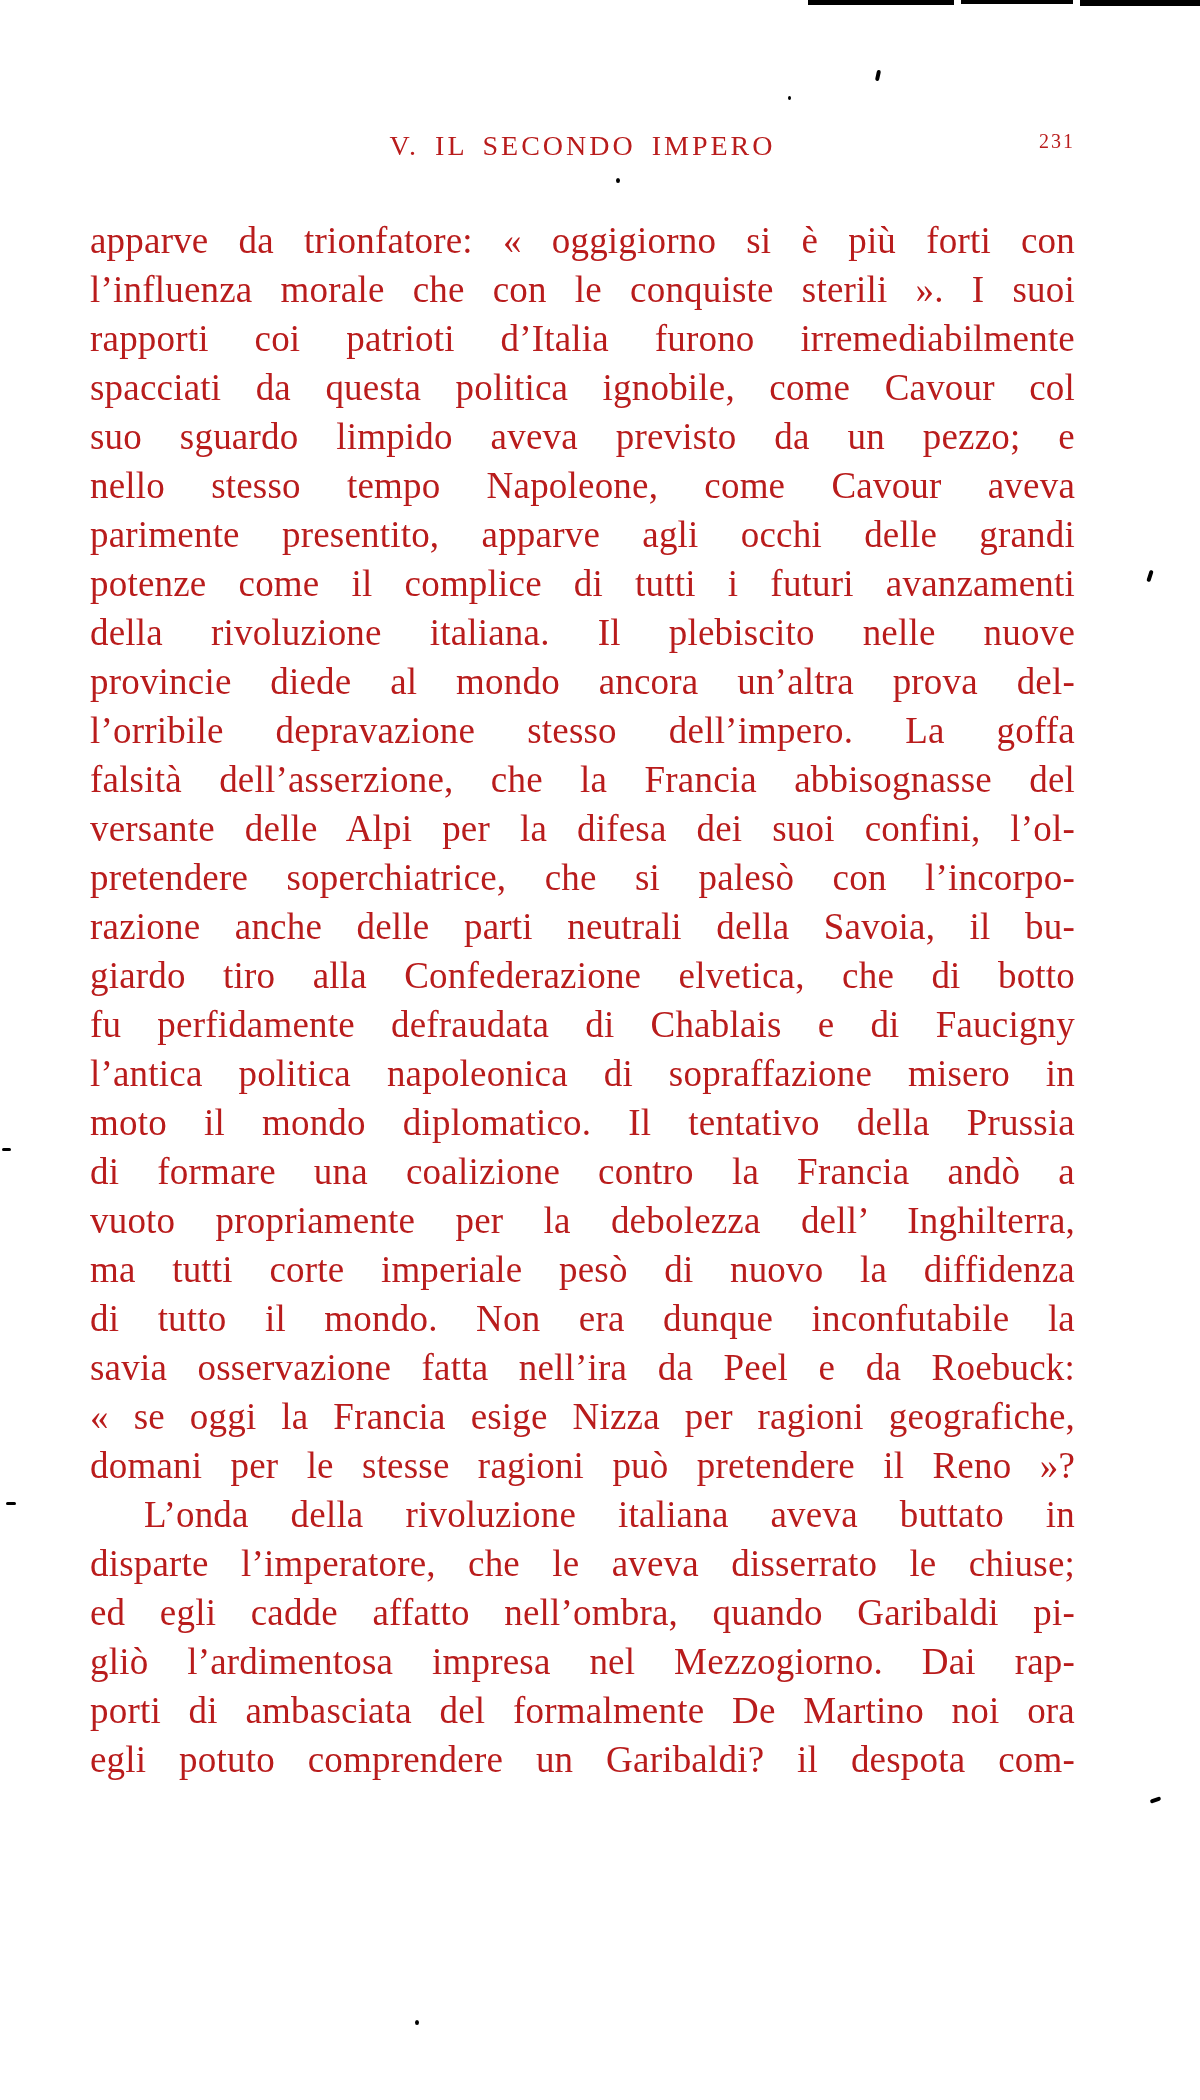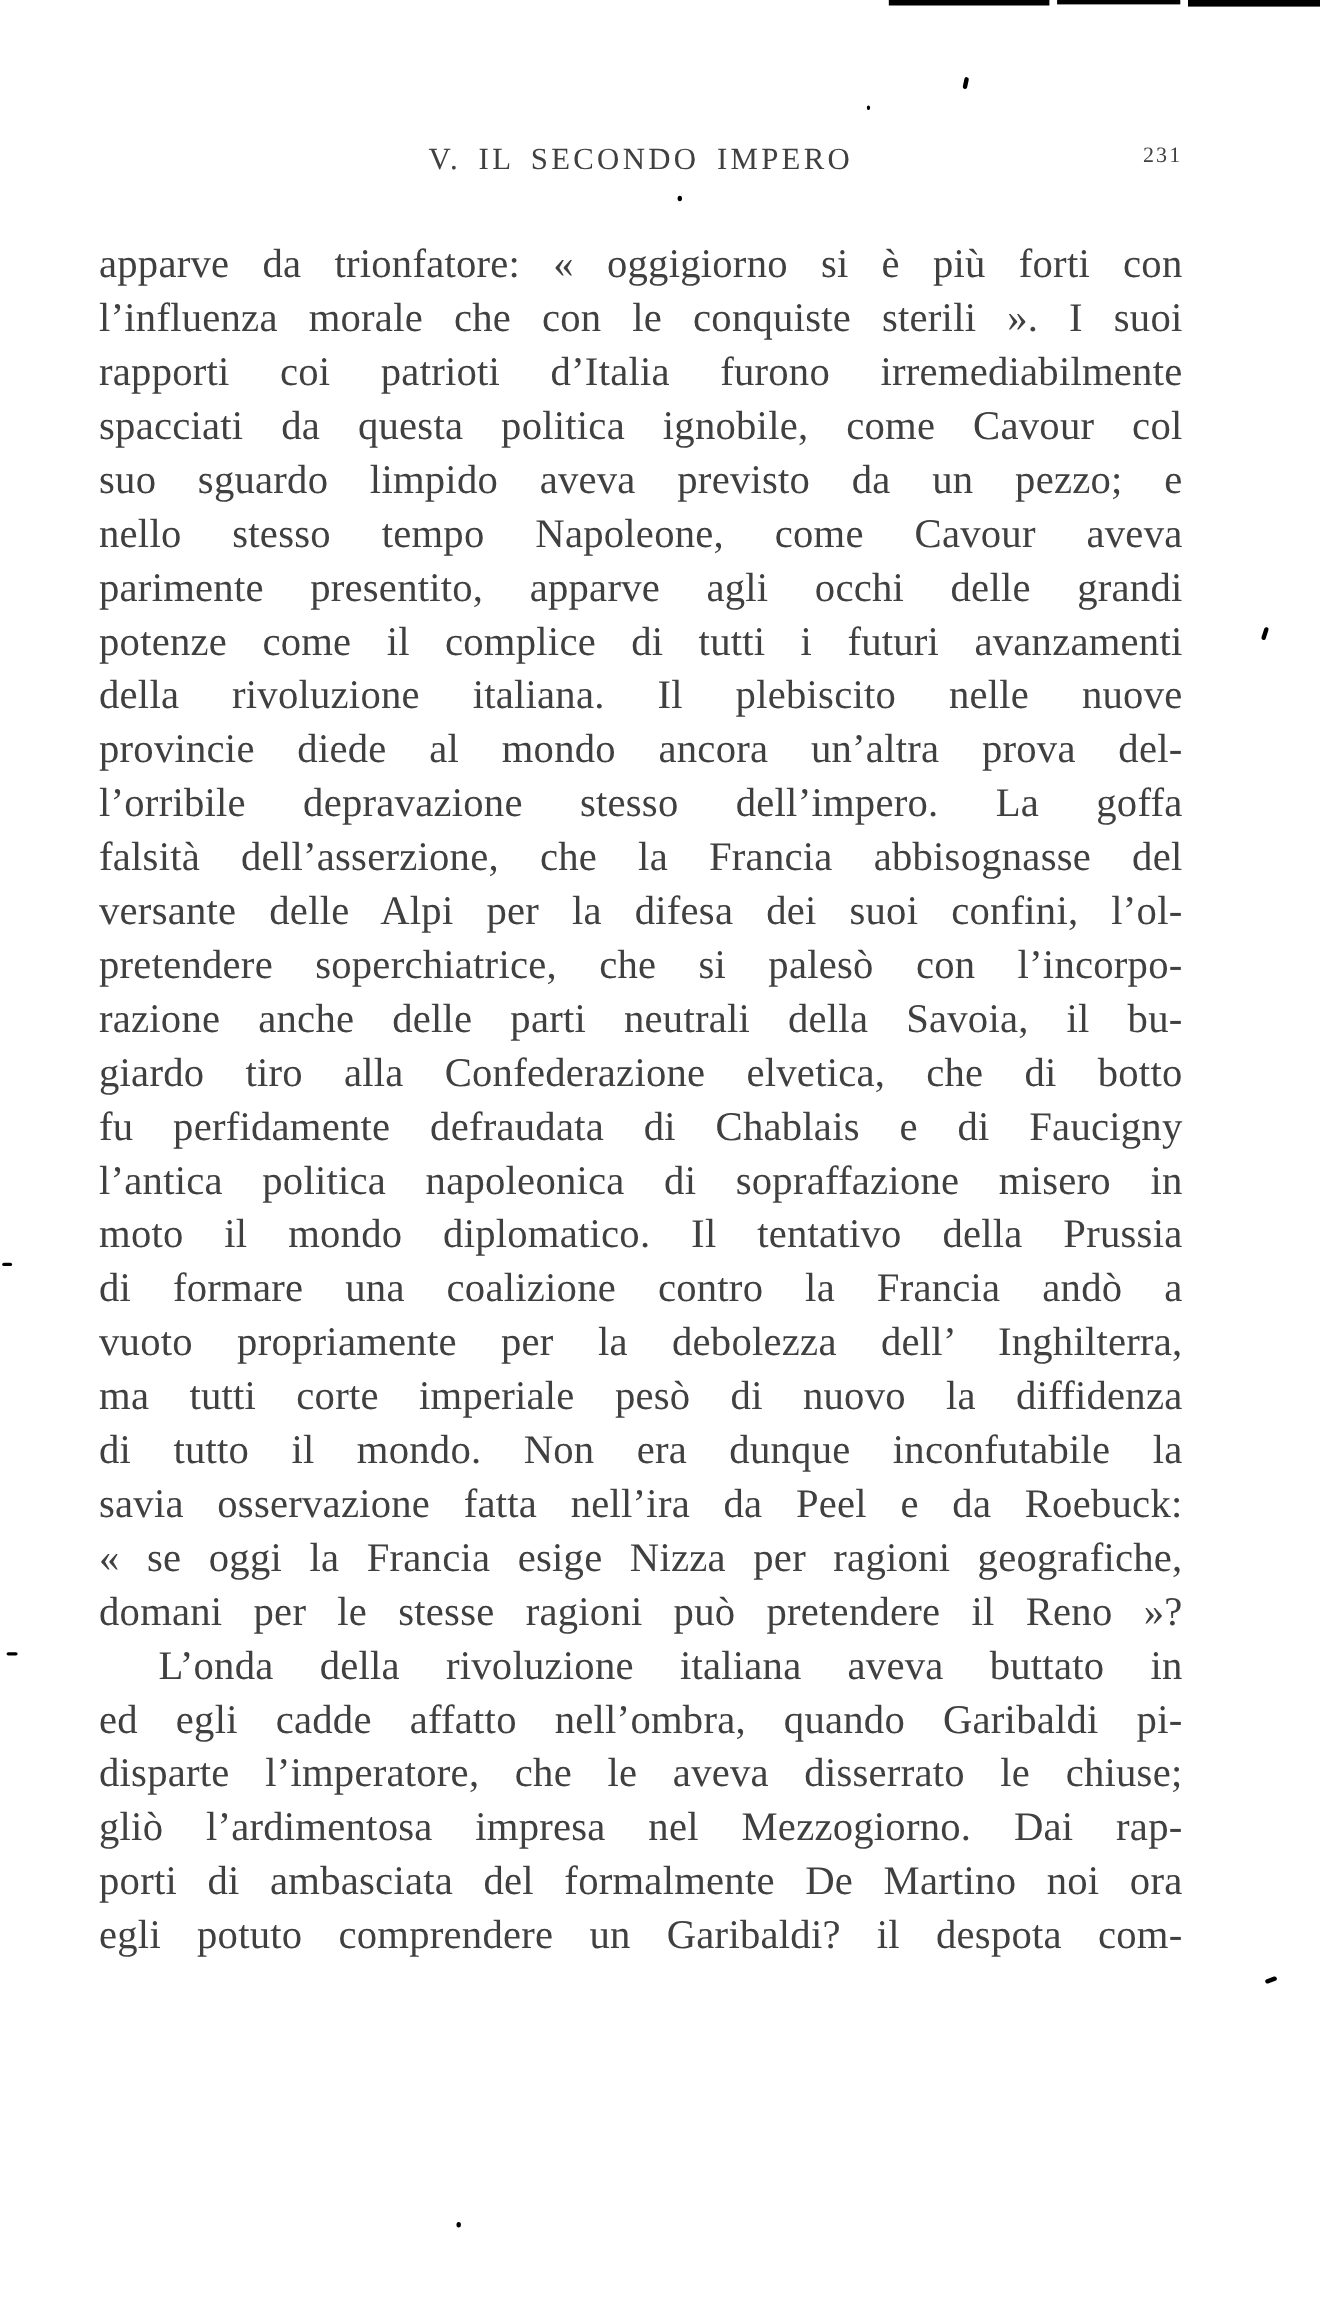--- a/index.html
+++ b/index.html
@@ -7,21 +7,21 @@
     padding: 0;
     background: #ffffff;
   }
   .page {
     position: relative;
     width: 1200px;
     height: 2100px;
     background: #ffffff;
     overflow: hidden;
     font-family: "Liberation Serif", "DejaVu Serif", serif;
-    color: #404040;
+    color: #b91c1c;
   }
 
   
   .header-row {
     position: absolute;
     top: 130px;
     left: 90px;
     width: 985px;
     height: 40px;
   }
@@ -124,21 +124,21 @@
         <div class="line">di formare una coalizione contro la Francia andò a</div>
         <div class="line">vuoto propriamente per la debolezza dell’ Inghilterra,</div>
         <div class="line">ma tutti corte imperiale pesò di nuovo la diffidenza</div>
         <div class="line">di tutto il mondo. Non era dunque inconfutabile la</div>
         <div class="line">savia osservazione fatta nell’ira da Peel e da Roebuck:</div>
         <div class="line">« se oggi la Francia esige Nizza per ragioni geografiche,</div>
         <div class="line">domani per le stesse ragioni può pretendere il Reno »?</div>
       </div>
       <div class="paragraph">
         <div class="line indent">L’onda della rivoluzione italiana aveva buttato in</div>
+        <div class="line">disparte l’imperatore, che le aveva disserrato le chiuse;</div>
         <div class="line">ed egli cadde affatto nell’ombra, quando Garibaldi pi-</div>
-        <div class="line">disparte l’imperatore, che le aveva disserrato le chiuse;</div>
         <div class="line">gliò l’ardimentosa impresa nel Mezzogiorno. Dai rap-</div>
         <div class="line">porti di ambasciata del formalmente De Martino noi ora</div>
         <div class="line">egli potuto comprendere un Garibaldi? il despota com-</div>
       </div>
     </div>
 
 </div>
 
 </body></html>

